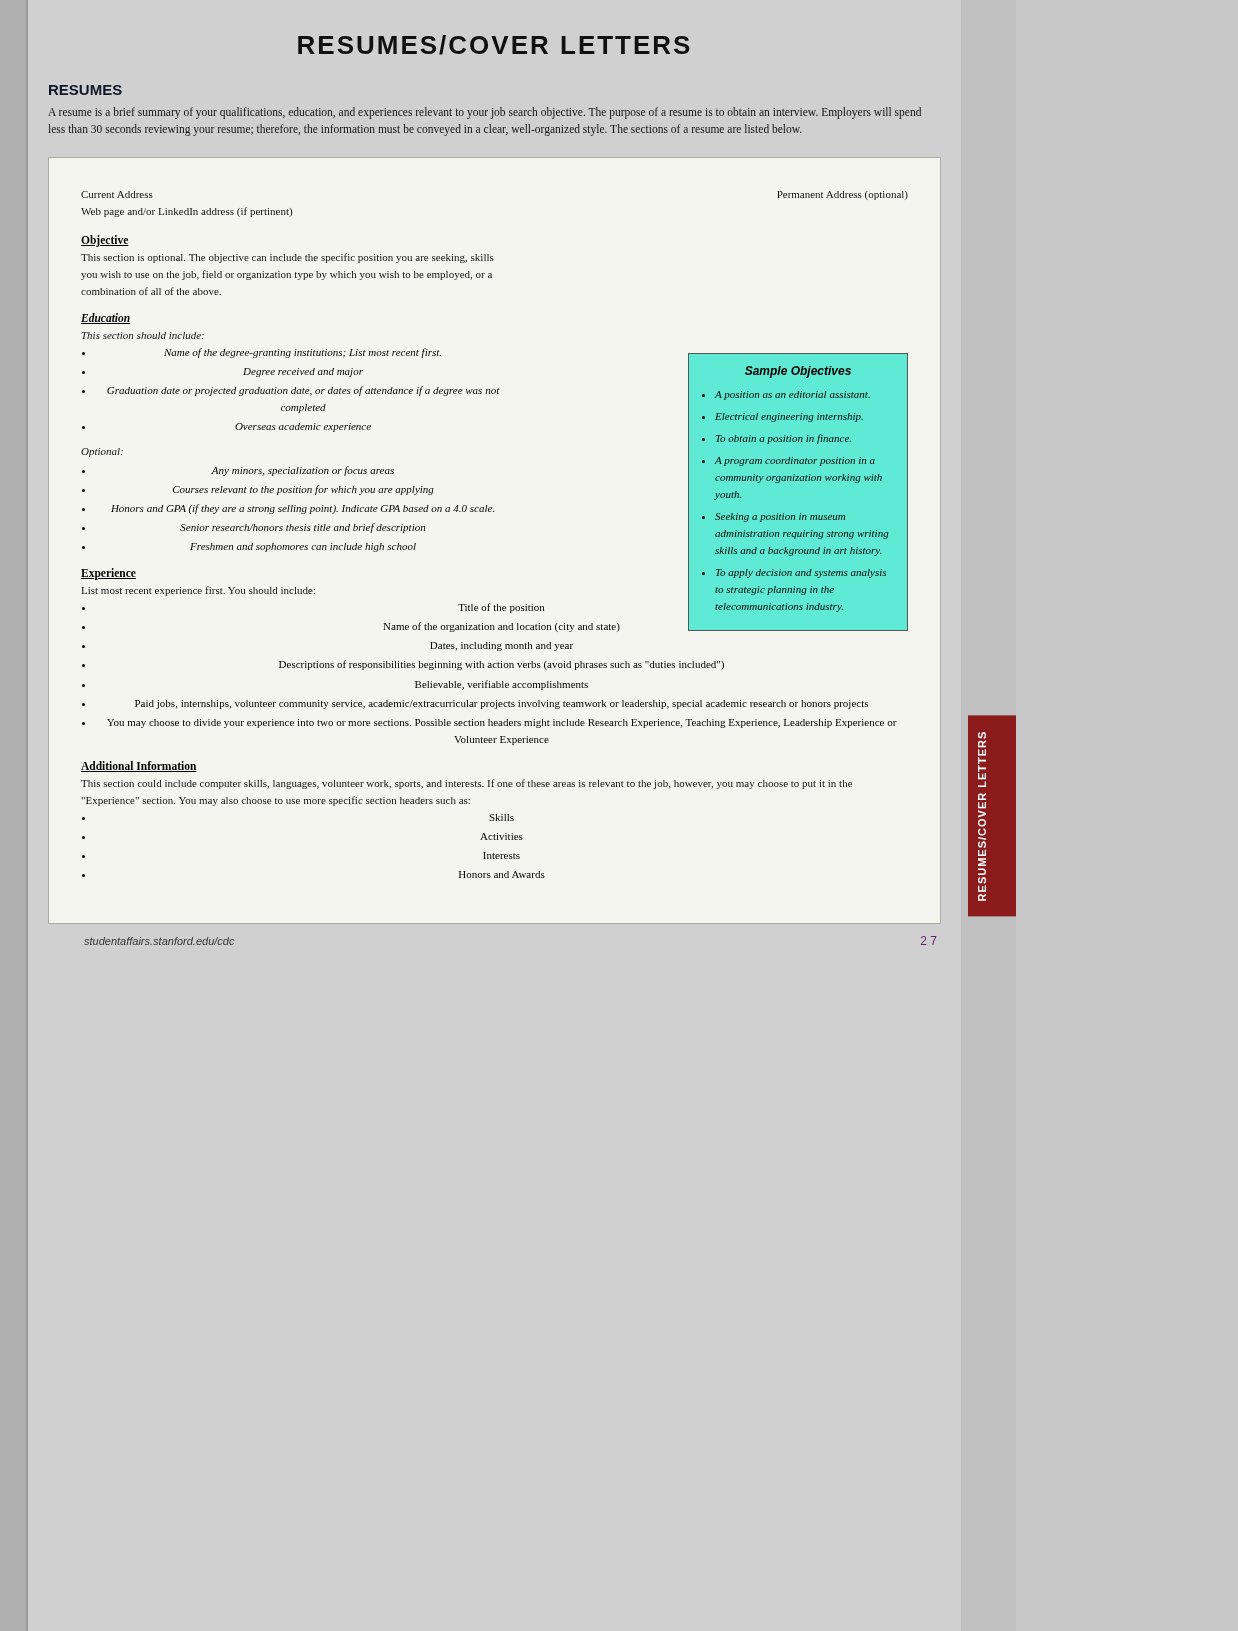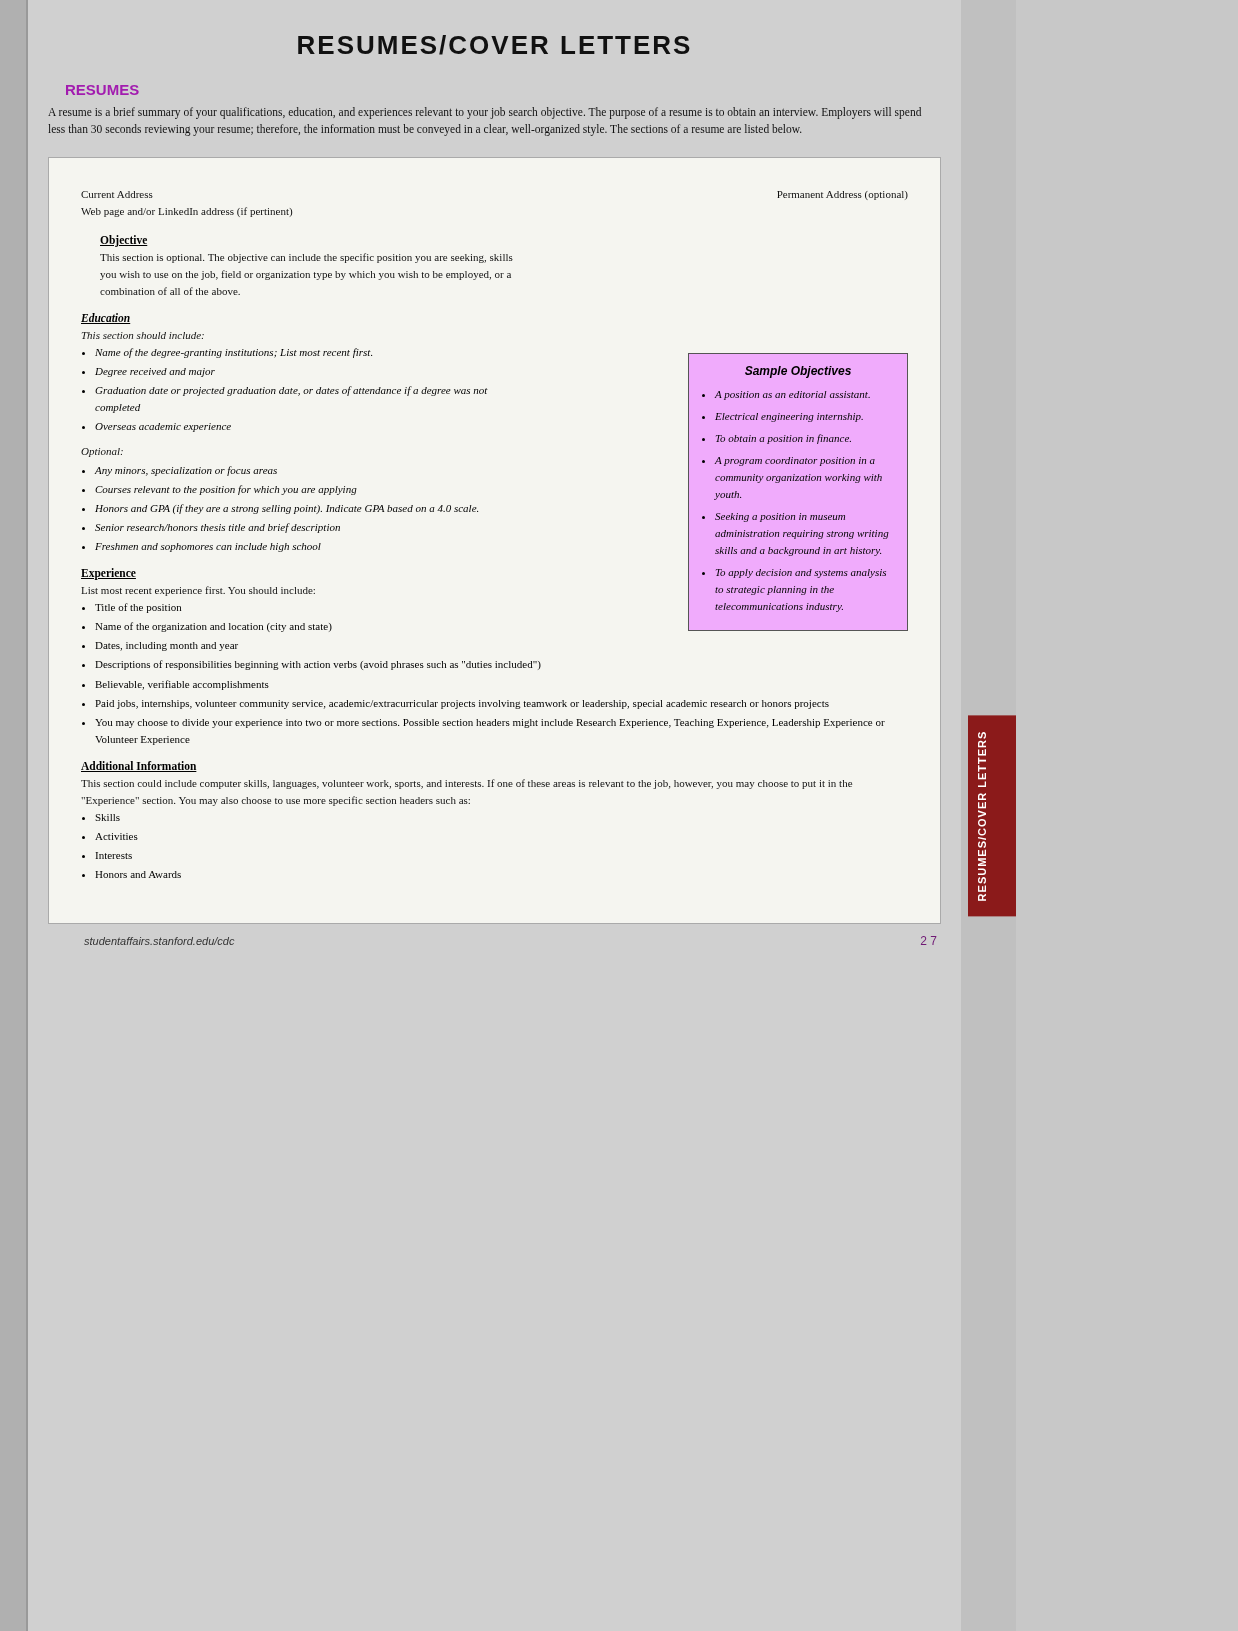--- a/index.html
+++ b/index.html
@@ -69,22 +69,21 @@
       margin-bottom: 20px;
       font-family: Arial, sans-serif;
       color: #111;
     }
 
     .section-heading {
       font-size: 15px;
       font-weight: 900;
       font-family: Arial, sans-serif;
       margin-bottom: 6px;
-      color: #a21caf;
-      margin-left: 17px;
+      color: #0f172a;
     }
 
     .intro-text {
       font-size: 11.5px;
       line-height: 1.5;
       margin-bottom: 18px;
       color: #111;
     }
 
     
@@ -135,35 +134,36 @@
 
     .resume-section {
       margin-bottom: 12px;
       position: relative;
     }
 
     .resume-bullet-list {
       margin-left: 14px;
       font-size: 11px;
       line-height: 1.55;
+      text-align: center;
     }
 
     .resume-bullet-list li {
       list-style: disc;
       margin-bottom: 2px;
     }
 
     
     .sample-objectives {
       position: absolute;
       right: 32px;
       top: 195px;
       width: 220px;
       border: 1.5px solid #555;
-      background: #f0abfc;
+      background: #5eead4;
       padding: 10px 12px;
     }
 
     .sample-obj-title {
       font-size: 12px;
       font-weight: bold;
       font-style: italic;
       text-align: center;
       margin-bottom: 8px;
       font-family: Arial, sans-serif;
@@ -228,21 +228,21 @@
       <div class="resume-two-col">
         <div>
           <div class="resume-body-text">Current Address</div>
           <div class="resume-body-text">Web page and/or LinkedIn address (if pertinent)</div>
         </div>
         <div>
           <div class="resume-body-text">Permanent Address (optional)</div>
         </div>
       </div>
 
-      <div class="resume-section" style="width:52%;margin-left:19px;">
+      <div class="resume-section" style="width:52%;">
         <div class="resume-section-title">Objective</div>
         <p class="resume-body-text">This section is optional. The objective can include the specific position you are seeking, skills you wish to use on the job, field or organization type by which you wish to be employed, or a combination of all of the above.</p>
       </div>
 
       <div class="sample-objectives">
         <div class="sample-obj-title">Sample Objectives</div>
         <ul class="sample-obj-list">
           <li><span>A position as an editorial assistant.</span></li>
           <li><span>Electrical engineering internship.</span></li>
           <li><span>To obtain a position in finance.</span></li>

